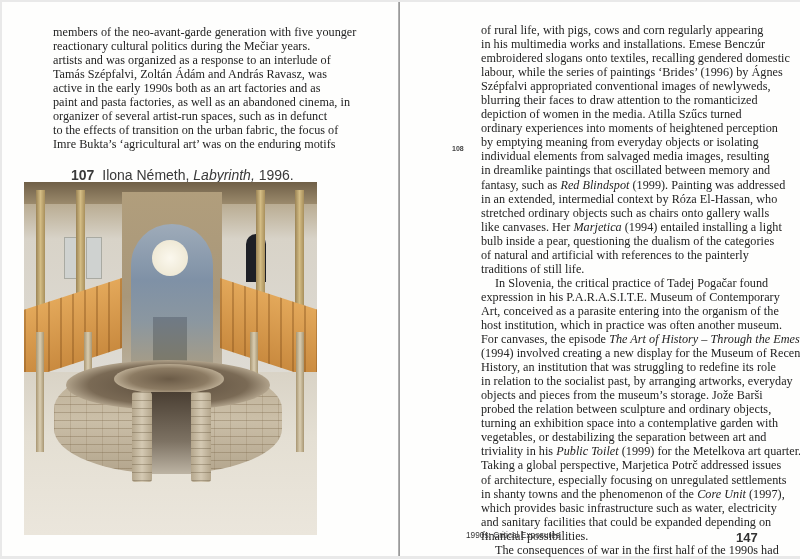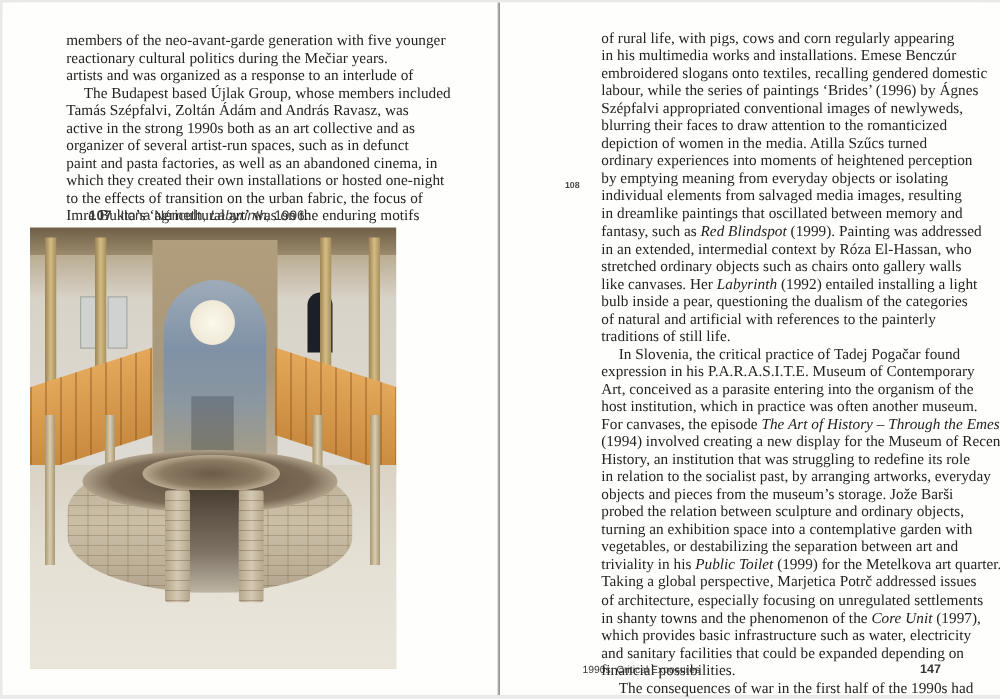--- a/index.html
+++ b/index.html
@@ -31,38 +31,38 @@
     letter-spacing: 0.02px;
   }
   .body-text .line { display: block; white-space: nowrap; height: 14.05px; }
   .body-text .indent { padding-left: 14px; }
   .body-text i { font-style: italic; text-align: center; }
   .left-text { left: 51px; top: 23px; }
   .right-text { left: 81px; top: 21px; }
   .caption {
     position: absolute; left: 51px; top: 165px;
     font-family: "Liberation Sans", "DejaVu Sans", sans-serif;
-    font-size: 11px; color: #3a3a3a; white-space: nowrap; padding-left: 18px;
+    font-size: 14px; color: #3a3a3a; white-space: nowrap; padding-left: 18px;
   }
   .caption .num { font-weight: bold; margin-right: 4px; }
   .caption i { font-style: italic; }
   .side-num {
     position: absolute; left: 52px; top: 143px;
     font-family: "Liberation Sans", "DejaVu Sans", sans-serif;
     font-size: 7px; font-weight: bold; color: #444;
   }
   .footer-left {
     position: absolute; left: 66px; top: 528px;
     font-family: "Liberation Sans", "DejaVu Sans", sans-serif;
     font-size: 8.3px; color: #333;
   }
   .footer-right {
     position: absolute; left: 336px; top: 528px;
     font-family: "Liberation Sans", "DejaVu Sans", sans-serif;
-    font-size: 10px; font-weight: bold; color: #333;
+    font-size: 13px; font-weight: bold; color: #333;
   }
 
   
   .photo {
     position: absolute; left: 22px; top: 180px; width: 293px; height: 353px;
     overflow: hidden; background: #d8d2c4;
   }
   .photo .wall-back {
     position: absolute; left: 0; top: 0; width: 293px; height: 190px;
     background: linear-gradient(to bottom, #8d7c62 0%, #b7a98e 10%, #d8d3c8 30%, #dedbd4 100%);
@@ -154,26 +154,24 @@
 </style>
 </head>
 <body>
 
 <div class="spread">
   <div class="page page-left">
     <div class="body-text left-text">
       <span class="line">members of the neo-avant-garde generation with five younger</span>
       <span class="line">reactionary cultural politics during the Mečiar years.</span>
       <span class="line">artists and was organized as a response to an interlude of</span>
-      <span class="line indent">The Budapest based Újlak Group, whose members included</span>
       <span class="line">Tamás Szépfalvi, Zoltán Ádám and András Ravasz, was</span>
-      <span class="line">active in the strong 1990s both as an art collective and as</span>
+      <span class="line">active in the early 1990s both as an art factories and as</span>
+      <span class="line">paint and pasta factories, as well as an abandoned cinema, in</span>
       <span class="line">organizer of several artist-run spaces, such as in defunct</span>
-      <span class="line">paint and pasta factories, as well as an abandoned cinema, in</span>
-      <span class="line">which they created their own installations or hosted one-night</span>
       <span class="line">to the effects of transition on the urban fabric, the focus of</span>
       <span class="line">Imre Bukta’s ‘agricultural art’ was on the enduring motifs</span>
     </div>
 
     <div class="caption">
       <span class="num">107</span>
       <span>Ilona Németh,</span>
       <i>Labyrinth,</i>
       <span>1996.</span>
     </div>
@@ -224,21 +222,21 @@
         <span class="line">Szépfalvi appropriated conventional images of newlyweds,</span>
         <span class="line">blurring their faces to draw attention to the romanticized</span>
         <span class="line">depiction of women in the media. Atilla Szűcs turned</span>
         <span class="line">ordinary experiences into moments of heightened perception</span>
         <span class="line">by emptying meaning from everyday objects or isolating</span>
         <span class="line">individual elements from salvaged media images, resulting</span>
         <span class="line">in dreamlike paintings that oscillated between memory and</span>
         <span class="line"><span>fantasy, such as </span><i>Red Blindspot</i><span> (1999). Painting was addressed</span></span>
         <span class="line">in an extended, intermedial context by Róza El-Hassan, who</span>
         <span class="line">stretched ordinary objects such as chairs onto gallery walls</span>
-        <span class="line"><span>like canvases. Her </span><i>Labyrinth</i><span> (1992) entailed installing a light</span></span>
+        <span class="line"><span>like canvases. Her </span><i>Marjetica</i><span> (1994) entailed installing a light</span></span>
         <span class="line">bulb inside a pear, questioning the dualism of the categories</span>
         <span class="line">of natural and artificial with references to the painterly</span>
         <span class="line">traditions of still life.</span>
         <span class="line indent">In Slovenia, the critical practice of Tadej Pogačar found</span>
         <span class="line">expression in his P.A.R.A.S.I.T.E. Museum of Contemporary</span>
         <span class="line">Art, conceived as a parasite entering into the organism of the</span>
         <span class="line">host institution, which in practice was often another museum.</span>
         <span class="line"><span>For canvases, the episode </span><i>The Art of History – Through the Emese</i><span></span></span>
         <span class="line">(1994) involved creating a new display for the Museum of Recent</span>
         <span class="line">History, an institution that was struggling to redefine its role</span>

